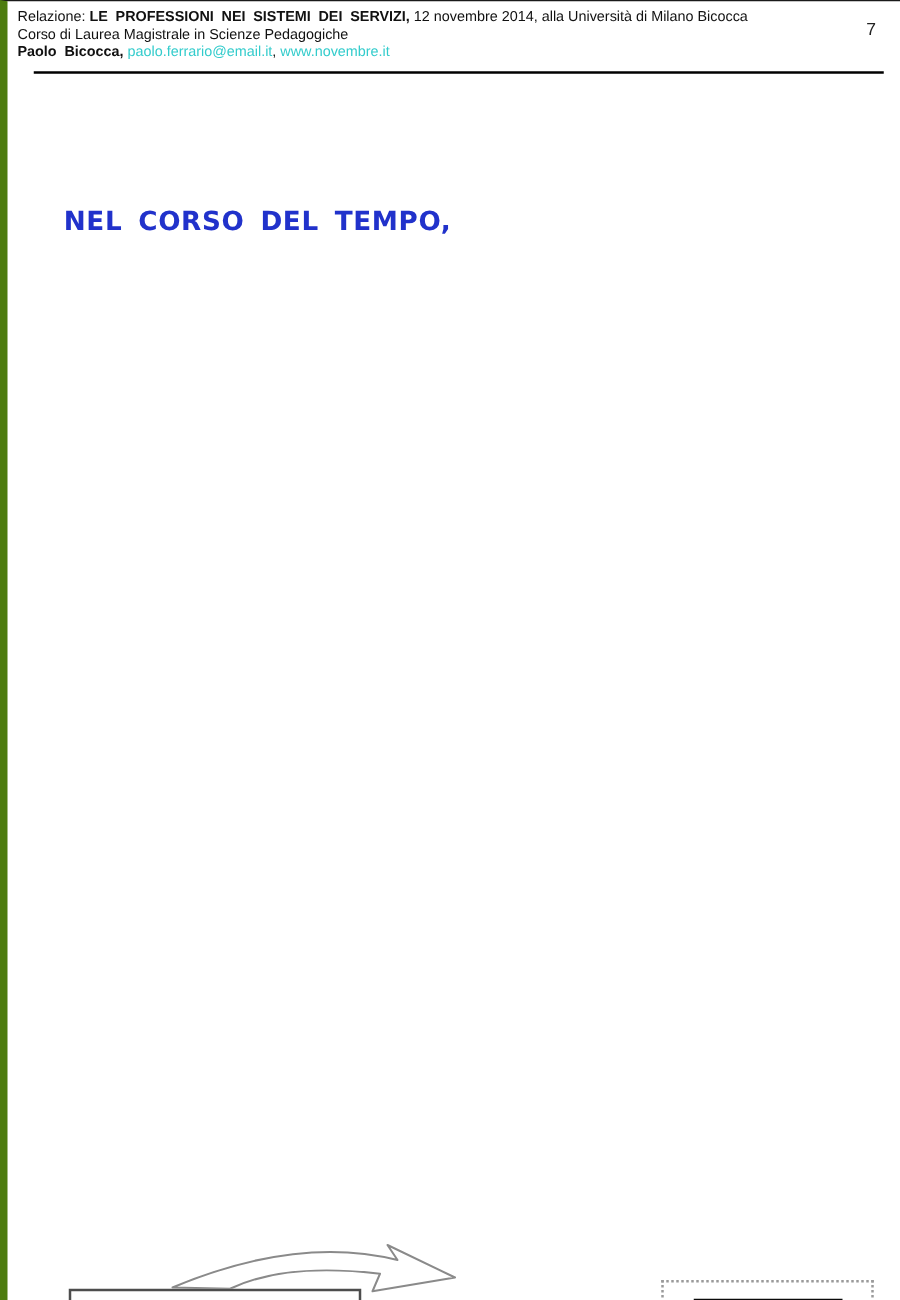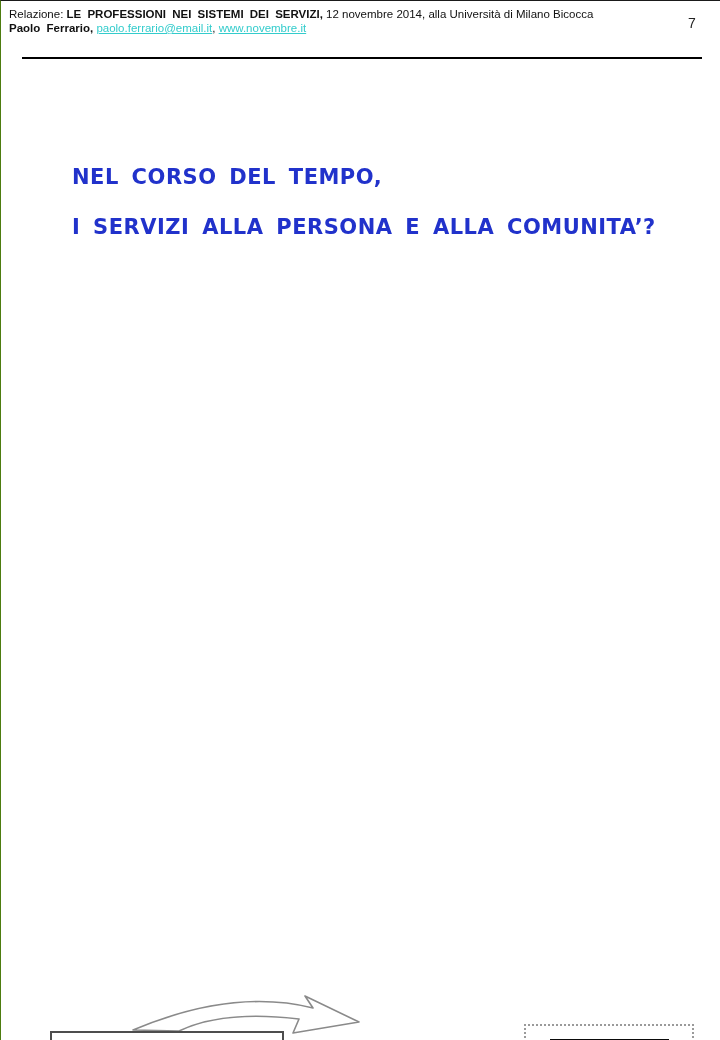--- a/index.html
+++ b/index.html
@@ -1,31 +1,31 @@
 <!DOCTYPE html>
 <html><head>
 <meta charset="utf-8">
 <style>
   html,body{margin:0;padding:0;background:#fff;}
   .page{
     position:relative;width:720px;height:1040px;background:#ffffff;
     font-family:"Liberation Sans",sans-serif;overflow:hidden;
-    border-top:1px solid #1a1a1a;border-left:1px solid #4d7c0f;
+    border-top:1px solid #1a1a1a;border-left:6px solid #4d7c0f;
     box-sizing:border-box;
   }
   
   .header{position:absolute;left:8px;top:6px;width:700px;font-size:11.5px;line-height:14px;color:#111;}
   .header .bold{font-weight:bold;word-spacing:3px;}
-  .header .lnk{color:#33cccc;text-decoration:underline;cursor:pointer;margin-top:48px;}
+  .header .lnk{color:#33cccc;cursor:pointer;margin-top:48px;}
   .page-num{position:absolute;left:676px;top:14px;width:30px;text-align:center;font-size:14px;color:#222;}
   .hrule{position:absolute;left:21px;top:56px;width:680px;height:0;border-top:2px solid #000;}
   
   .title-block{position:absolute;left:45px;top:164px;color:#2132cb;font-family:"DejaVu Sans",sans-serif;
     font-weight:bold;font-size:21px;letter-spacing:.5px;word-spacing:5px;}
-  .title-line{line-height:25px;margin-bottom:25px;white-space:nowrap;margin-left:26px;}
+  .title-line{line-height:25px;margin-bottom:25px;white-space:nowrap;}
   
   .diagram{position:absolute;left:0;top:470px;width:720px;height:270px;}
   .arrow-svg{position:absolute;}
   .problemi-box{
     position:absolute;left:49px;top:560px;width:234px;height:119px;
     border:2px solid #4d4d4d;background:#fff;box-sizing:border-box;
   }
   .offerta-panel{
     position:absolute;left:523px;top:553px;width:170px;height:134px;
     border:2px dotted #9a9a9a;background:#fff;box-sizing:border-box;
@@ -38,28 +38,28 @@
     font-family:"DejaVu Sans",sans-serif;font-weight:bold;font-size:12.5px;letter-spacing:1px;color:#111;
   }
 </style>
 </head>
 <body>
 
 <div class="page">
 
   <div class="header">
     <div><span>Relazione:</span> <span class="bold">LE PROFESSIONI NEI SISTEMI DEI SERVIZI,</span> <span>12 novembre 2014, alla Università di Milano Bicocca</span></div>
-    <div><span class="bold">Paolo Ferrario,</span> <a class="lnk">paolo.ferrario@email.it</a><span>, </span><a class="lnk">www.novembre.it</a></div>
+    <div>Corso di Laurea Magistrale in Scienze Pedagogiche</div>
+    <div><span class="bold">Paolo Bicocca,</span> <a class="lnk">paolo.ferrario@email.it</a><span>, </span><a class="lnk">www.novembre.it</a></div>
   </div>
   <div class="page-num">7</div>
   <div class="hrule"></div>
 
   <div class="title-block">
     <div class="title-line">NEL CORSO DEL TEMPO,</div>
-    <div class="title-line">I SERVIZI ALLA PERSONA E ALLA COMUNITA’?</div>
   </div>
 
   <div class="diagram">
 
     <svg class="arrow-svg" style="left:112px;top:515px;" width="255" height="52" viewBox="0 0 255 52">
       <path d="M20,44 Q120,2 200,22 L192,10 L246,36 L180,47 L186,33 Q110,24 66,45 Z" fill="#ffffff" stroke="#8a8a8a" stroke-width="1.6" stroke-linejoin="round"></path>
     </svg>
 
     <div class="problemi-box">
       

